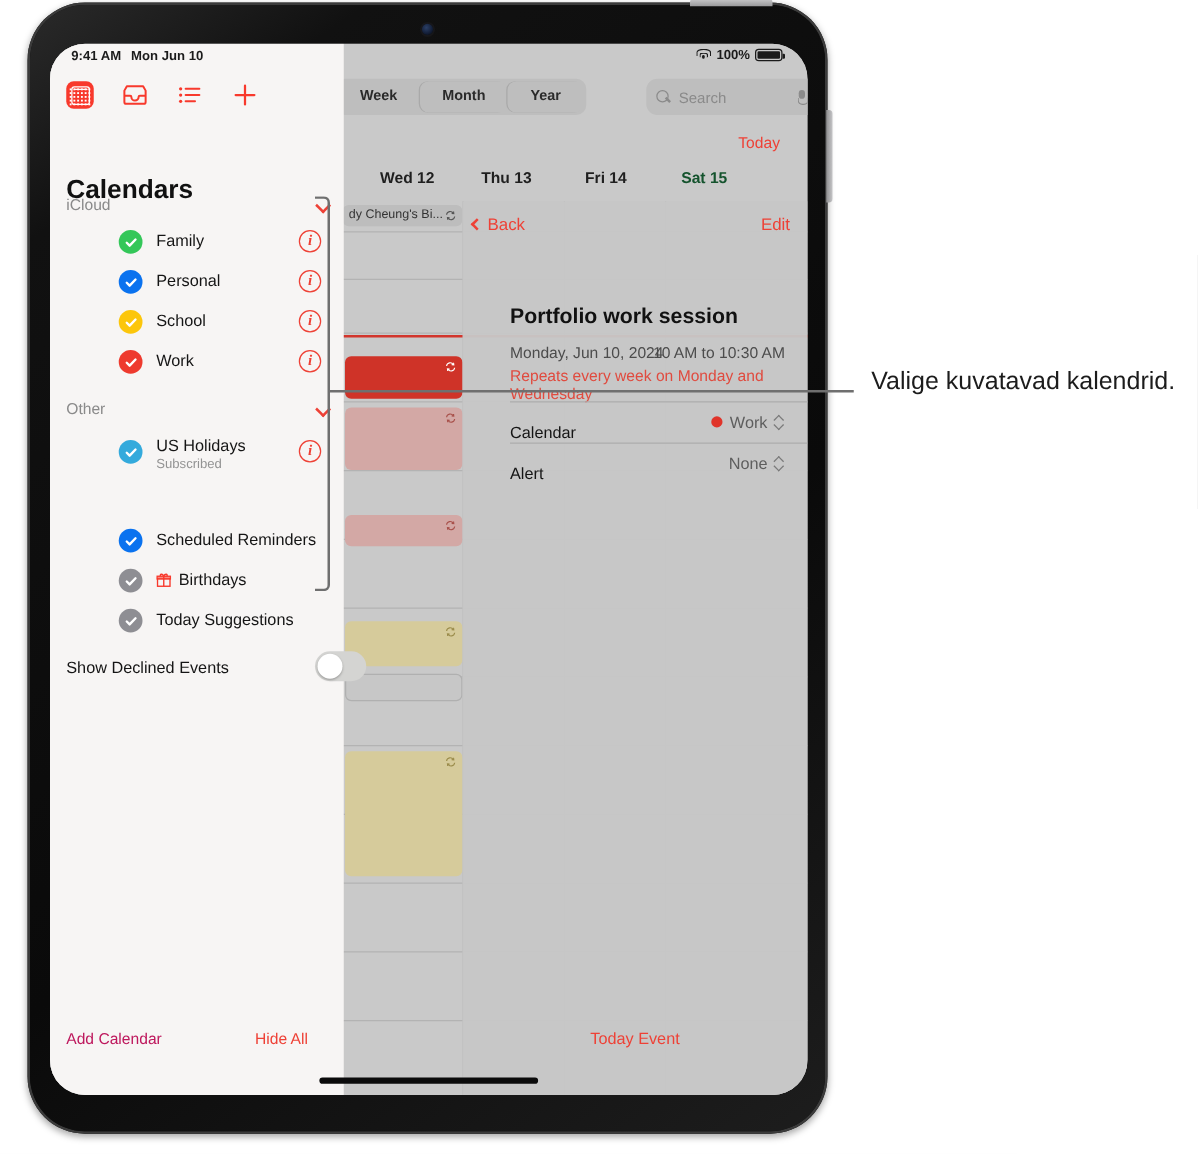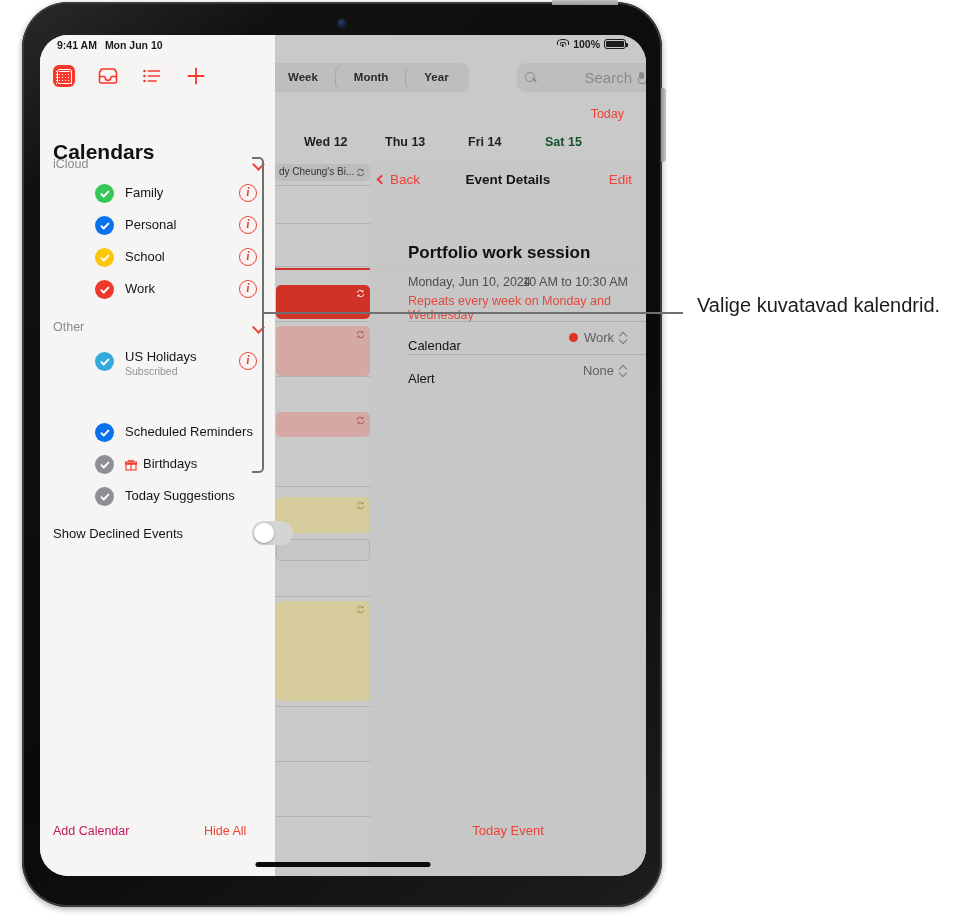--- a/index.html
+++ b/index.html
@@ -90,21 +90,21 @@
   }
   .seg .sgi + .sgi { box-shadow: -1px 0 0 #a9a9a9; }
   .searchbox {
     position:absolute; left: 477px; top: 6px; width: 138px; height: 29px;
     background:#bebebe; border-radius: 9px; display:flex; align-items:center; padding: 0 8px;
     gap: 6px;
   }
   .searchbox .sicon { width: 12px; height:12px; position:relative; flex:none;}
   .searchbox .sicon::before{content:"";position:absolute;left:0;top:0;width:8px;height:8px;border:1.5px solid #8b8b8b;border-radius:50%;}
   .searchbox .sicon::after{content:"";position:absolute;left:7px;top:7.5px;width:5px;height:1.5px;background:#8b8b8b;transform:rotate(45deg);}
-  .searchbox .sph { font-size:15px; color:#8a8a8a; flex:1;text-align:right; }
+  .searchbox .sph { font-size:12px; color:#8a8a8a; flex:1; }
   .mic {
     width: 7px; height: 11px; position:relative; flex:none; margin-right:2px;
   }
   .mic::before{content:"";position:absolute;left:1px;top:0;width:5px;height:7px;background:#8b8b8b;border-radius:2.5px;}
   .mic::after{content:"";position:absolute;left:0;top:6px;width:7px;height:5px;border:1.3px solid #8b8b8b;border-top:none;border-radius:0 0 4px 4px;}
 
   .today-link {
     position:absolute; right: 22px; top: 72px;
     font-size: 12.5px; color:#ee4136;
   }
@@ -340,21 +340,20 @@
           </div>
         </div>
       </div>
 
       <div class="detail-pane">
         <div class="detail-nav">
           <div class="dn-back">
             <span class="chev-l"></span>
             <span>Back</span>
           </div>
-          <div class="dn-title">Event Details</div>
           <div class="dn-edit">Edit</div>
         </div>
 
         <div class="ev-title">Portfolio work session</div>
         <div class="ev-date">Monday, Jun 10, 2024</div>
         <div class="ev-time">10 AM to 10:30 AM</div>
         <div class="ev-repeat">Repeats every week on Monday and Wednesday</div>
 
         <div class="drow" style="top:160px;">
           <span class="lbl">Calendar</span>

